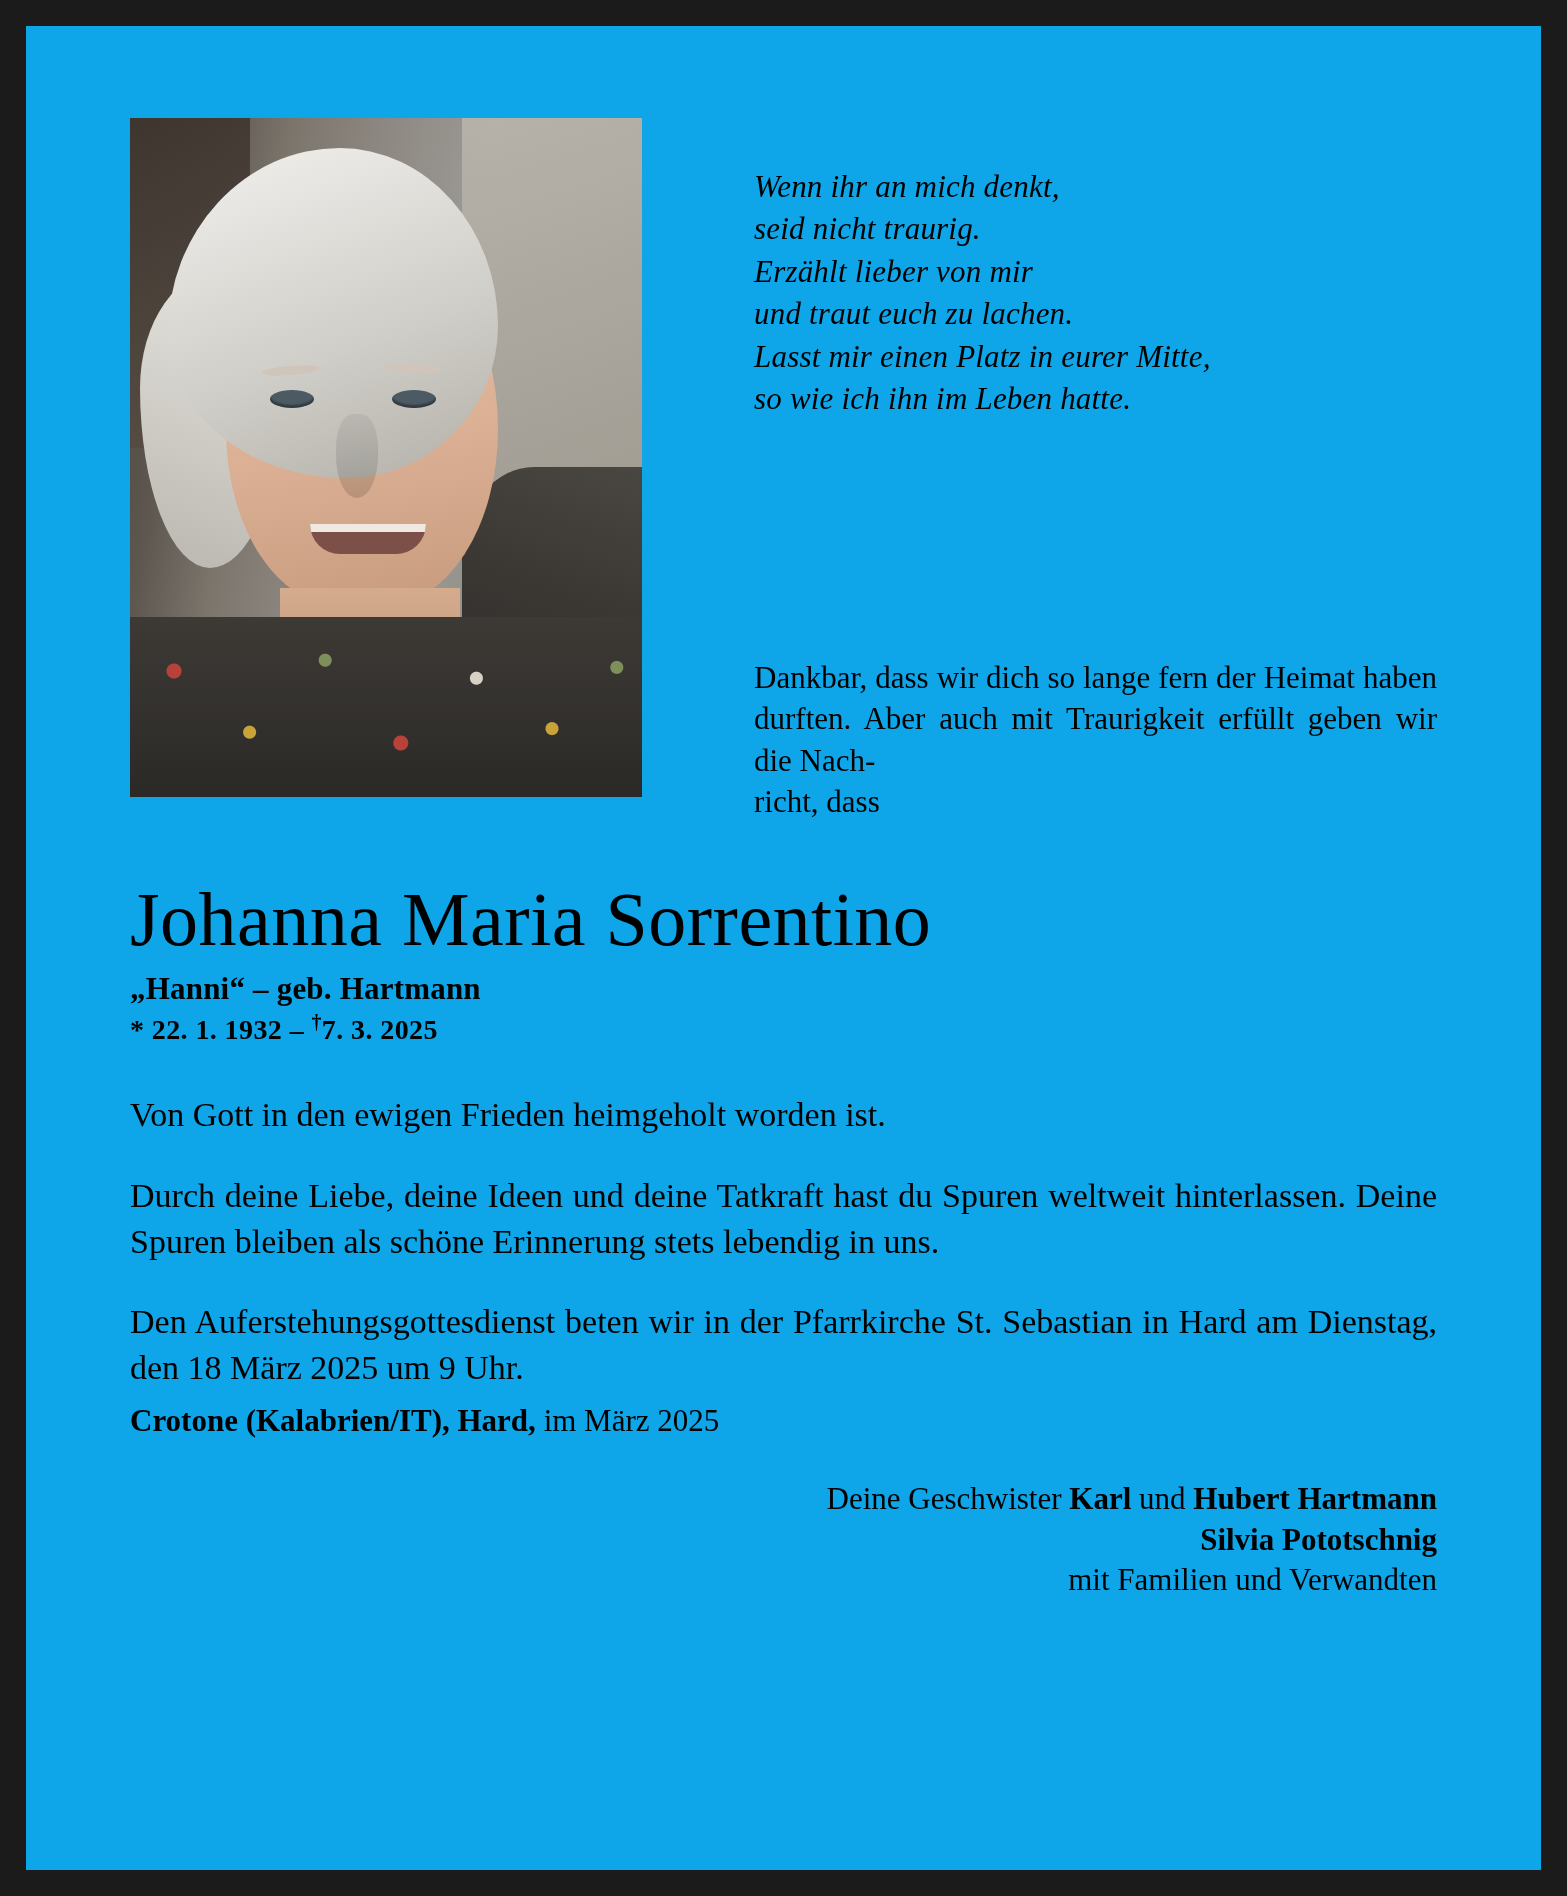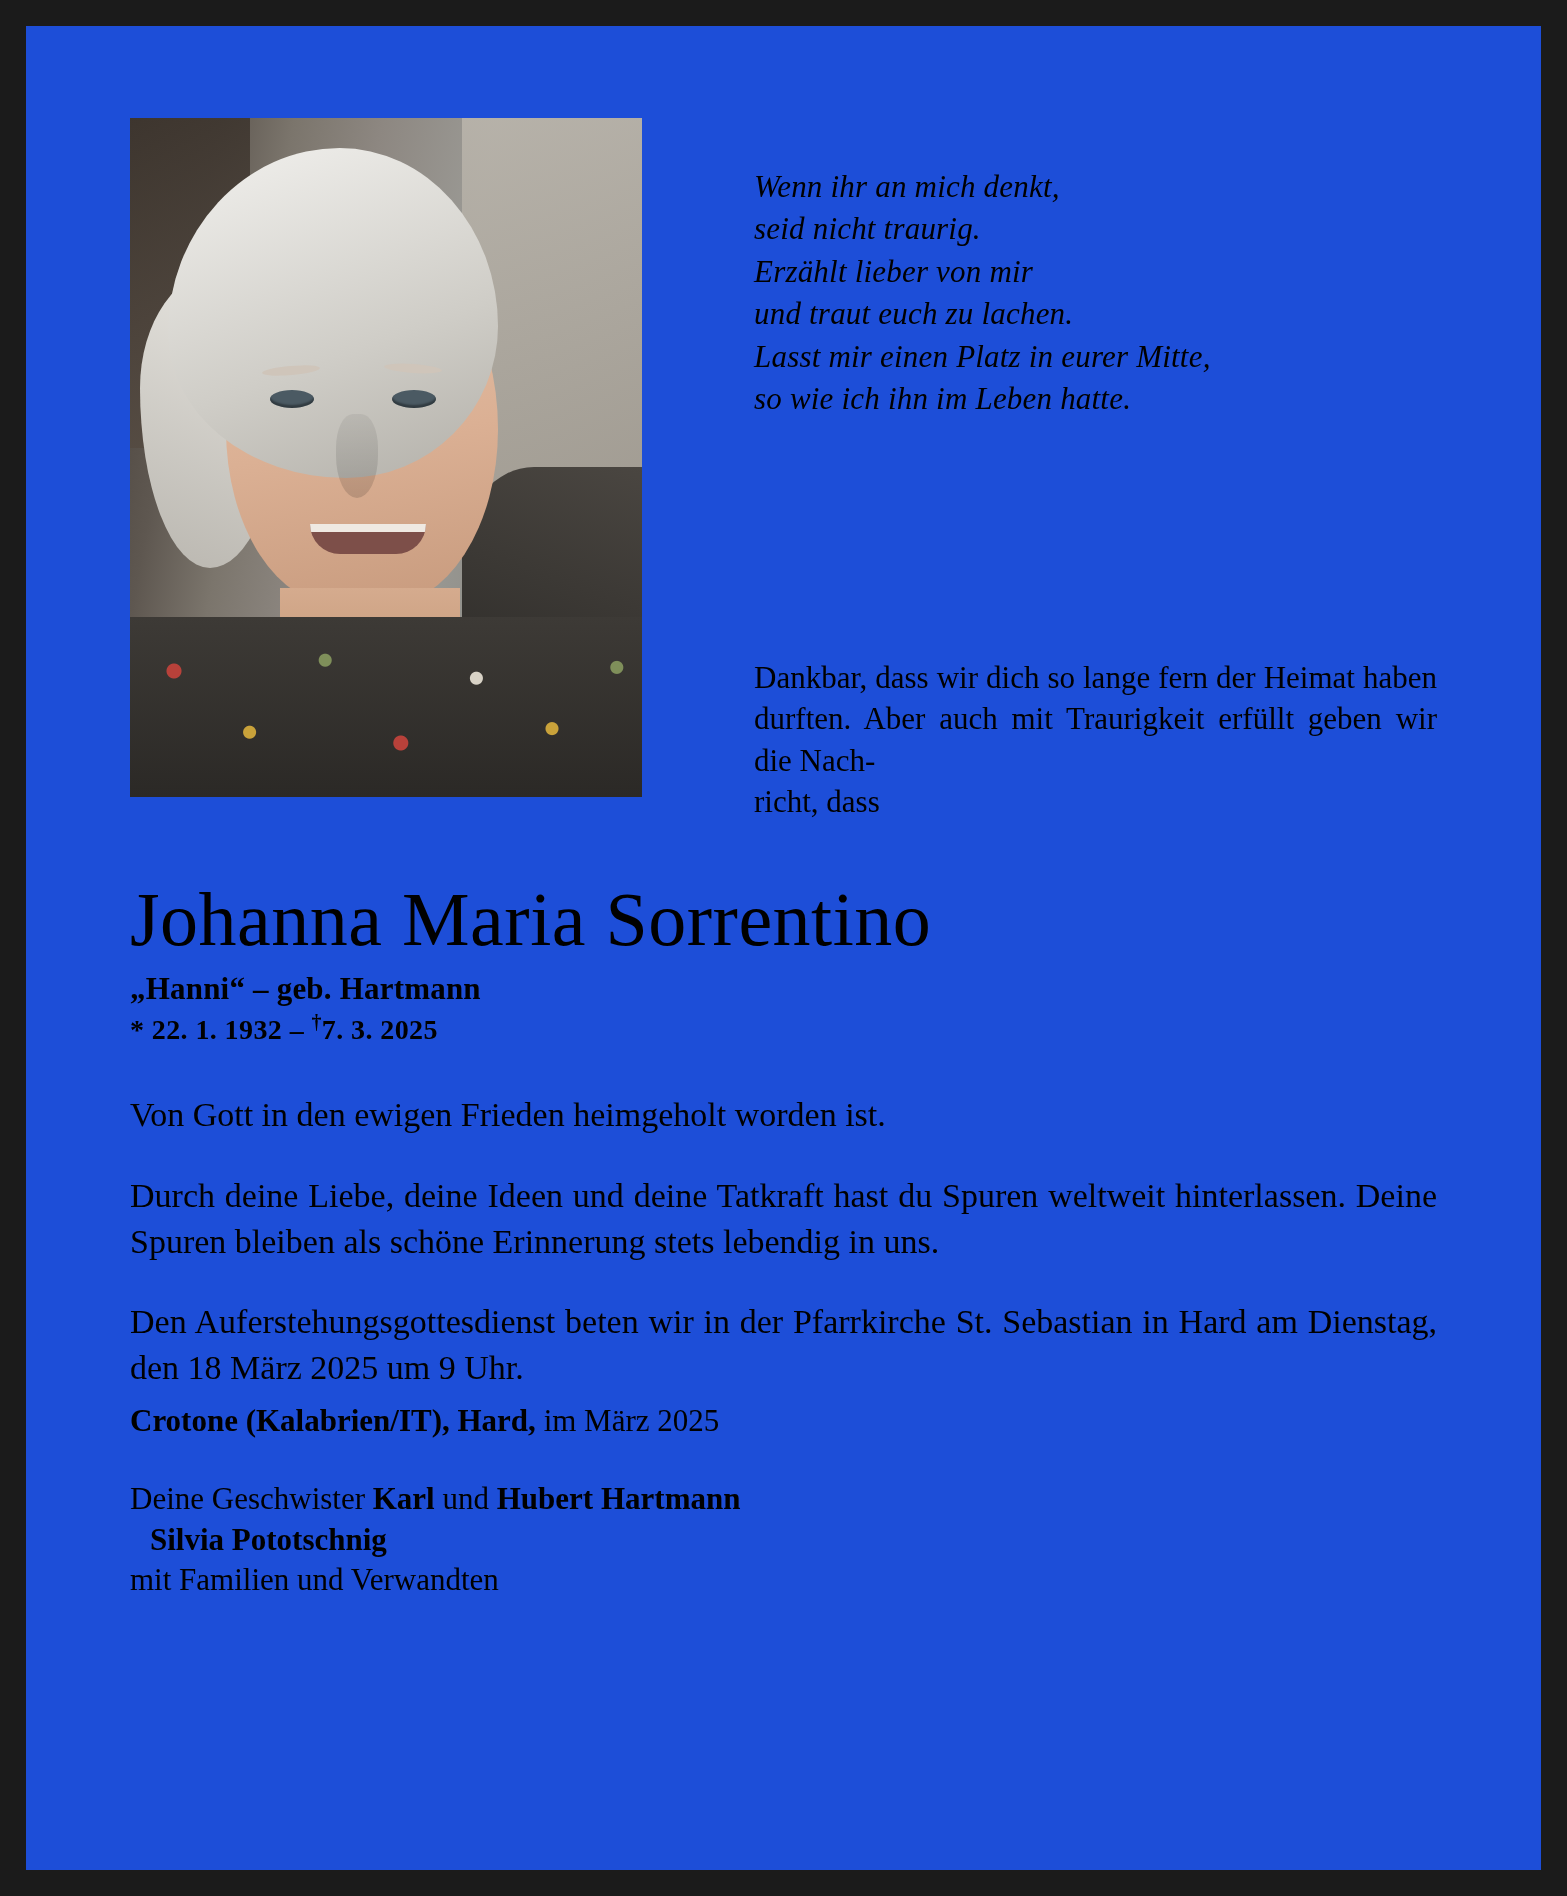--- a/index.html
+++ b/index.html
@@ -21,21 +21,21 @@
     height: 1896px;
     background: #1b1b1b;
     box-sizing: border-box;
     padding: 26px;
   }
 
   .notice {
     position: relative;
     width: 100%;
     height: 100%;
-    background: #1d4ed8;
+    background: #0ea5e9;
     box-sizing: border-box;
     padding: 92px 104px 60px 104px;
   }
 
   
   .top {
     display: flex;
     align-items: flex-start;
     gap: 0;
   }
@@ -224,21 +224,21 @@
 
   .place-line {
     margin-top: 4px;
     font-size: 31px;
     font-family: Liberation Serif, serif;
   }
   .place-line .bold { font-weight: bold; }
 
   .family {
     margin-top: 40px;
-    text-align: left;
+    text-align: right;
     font-size: 31px;
     line-height: 1.30;
   }
   .family .bold { font-weight: bold; }
   .family .l2 { padding-left: 20px; }
 </style>
 </head>
 <body>
 
 <div class="page">

